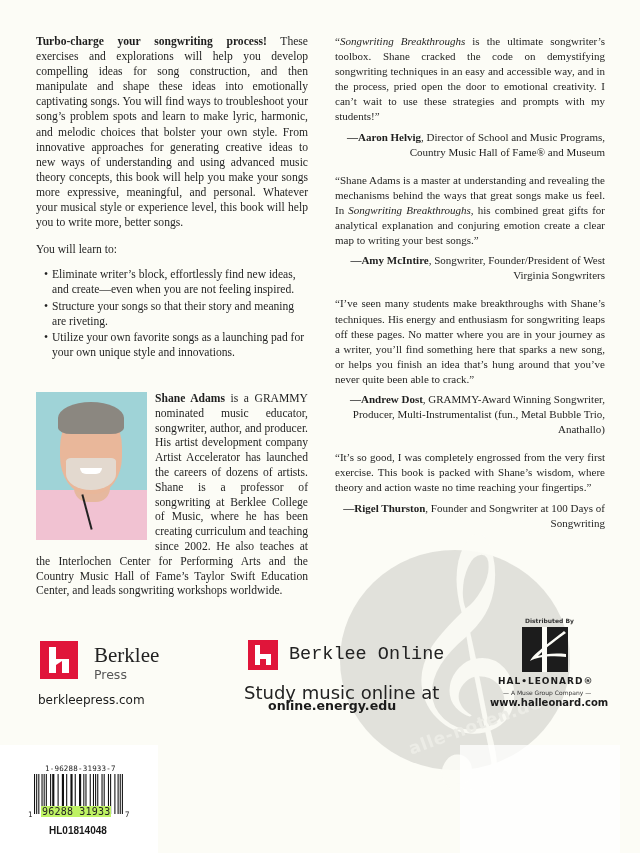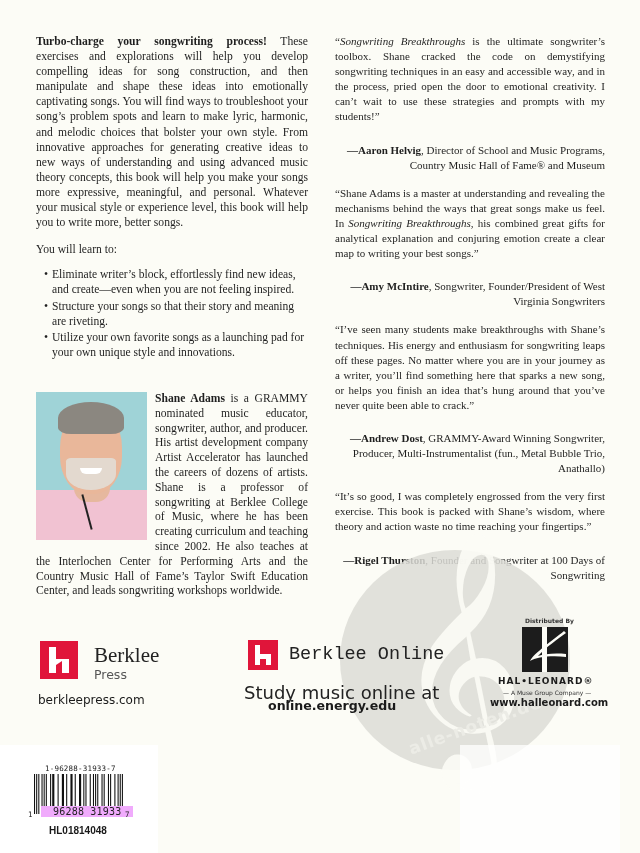--- a/index.html
+++ b/index.html
@@ -58,21 +58,21 @@
     }
     .photo .cord {
       position: absolute; left: 50px; bottom: 10px; width: 2px; height: 36px;
       background: #222; transform: rotate(-15deg);
     }
     .bio b { font-weight: bold; }
 
     .quote { margin-bottom: 13px; }
     .quote-text { text-align: justify; }
     .quote-text i { font-style: italic; }
-    .attrib { text-align: right; margin-top: 18px; }
+    .attrib { text-align: right; margin-top: 5px; }
     .attrib b { font-weight: bold; }
 
     
     .watermark {
       position: absolute; left: 340px; top: 550px; width: 230px; height: 220px;
       border-radius: 50%; background: #dcdcd6; opacity: 0.85;
     }
     .clef {
       position: absolute; left: 395px; top: 545px; font-size: 220px; line-height: 1;
       color: #fcfcf6; font-family: "DejaVu Sans", sans-serif; opacity: 0.9;
@@ -100,21 +100,21 @@
     .hl-mark { position: absolute; left: 522px; top: 627px; width: 46px; height: 45px; background: #1c1c1c; }
     .hl-name { position: absolute; left: 498px; top: 676px; font-size: 9px; font-weight: bold; color: #1c1c1c; font-family: "DejaVu Sans", sans-serif; letter-spacing: 1px; }
     .hl-muse { position: absolute; left: 503px; top: 689px; font-size: 6px; color: #333; font-family: "DejaVu Sans", sans-serif; }
     .hl-url { position: absolute; left: 490px; top: 697px; font-size: 10px; font-weight: bold; color: #1c1c1c; font-family: "DejaVu Sans", sans-serif; }
 
     
     .barcode-box { position: absolute; left: 0; top: 745px; width: 158px; height: 108px; background: #ffffff; }
     .bc-top { position: absolute; left: 45px; top: 764px; font-size: 7.5px; font-family: "DejaVu Sans Mono", monospace; color: #222; letter-spacing: 0.2px; }
     .bc-bars { position: absolute; left: 34px; top: 774px; width: 90px; height: 40px; }
     .bc-left { position: absolute; left: 28px; top: 810px; font-size: 7.5px; font-family: "DejaVu Sans Mono", monospace; color: #222; }
-    .bc-digits { position: absolute; left: 41px; top: 806px; font-size: 10px; font-family: "DejaVu Sans Mono", monospace; color: #222; background: #f0abfc; padding: 0 12px; letter-spacing: 0.2px; }
+    .bc-digits { position: absolute; left: 41px; top: 806px; font-size: 10px; font-family: "DejaVu Sans Mono", monospace; color: #222; background: #bef264; padding: 0 1px; letter-spacing: 0.2px; }
     .bc-right { position: absolute; left: 125px; top: 810px; font-size: 7.5px; font-family: "DejaVu Sans Mono", monospace; color: #222; }
     .hl-code { position: absolute; left: 49px; top: 825px; font-size: 10px; font-weight: bold; font-family: "Liberation Sans", sans-serif; color: #1a1a1a; }
     .right-box { position: absolute; left: 460px; top: 745px; width: 160px; height: 108px; background: #ffffff; opacity: 0.75; }
   </style>
 </head>
 <body>
 
 <div class="col-left">
   <p class="intro"><b>Turbo-charge your songwriting process!</b><span> These exercises and explorations will help you develop compelling ideas for song construction, and then manipulate and shape these ideas into emotionally captivating songs. You will find ways to troubleshoot your song’s problem spots and learn to make lyric, harmonic, and melodic choices that bolster your own style. From innovative approaches for generating creative ideas to new ways of understanding and using advanced music theory concepts, this book will help you make your songs more expressive, meaningful, and personal. Whatever your musical style or experience level, this book will help you to write more, better songs.</span></p>
   <p class="learn-heading">You will learn to:</p>

